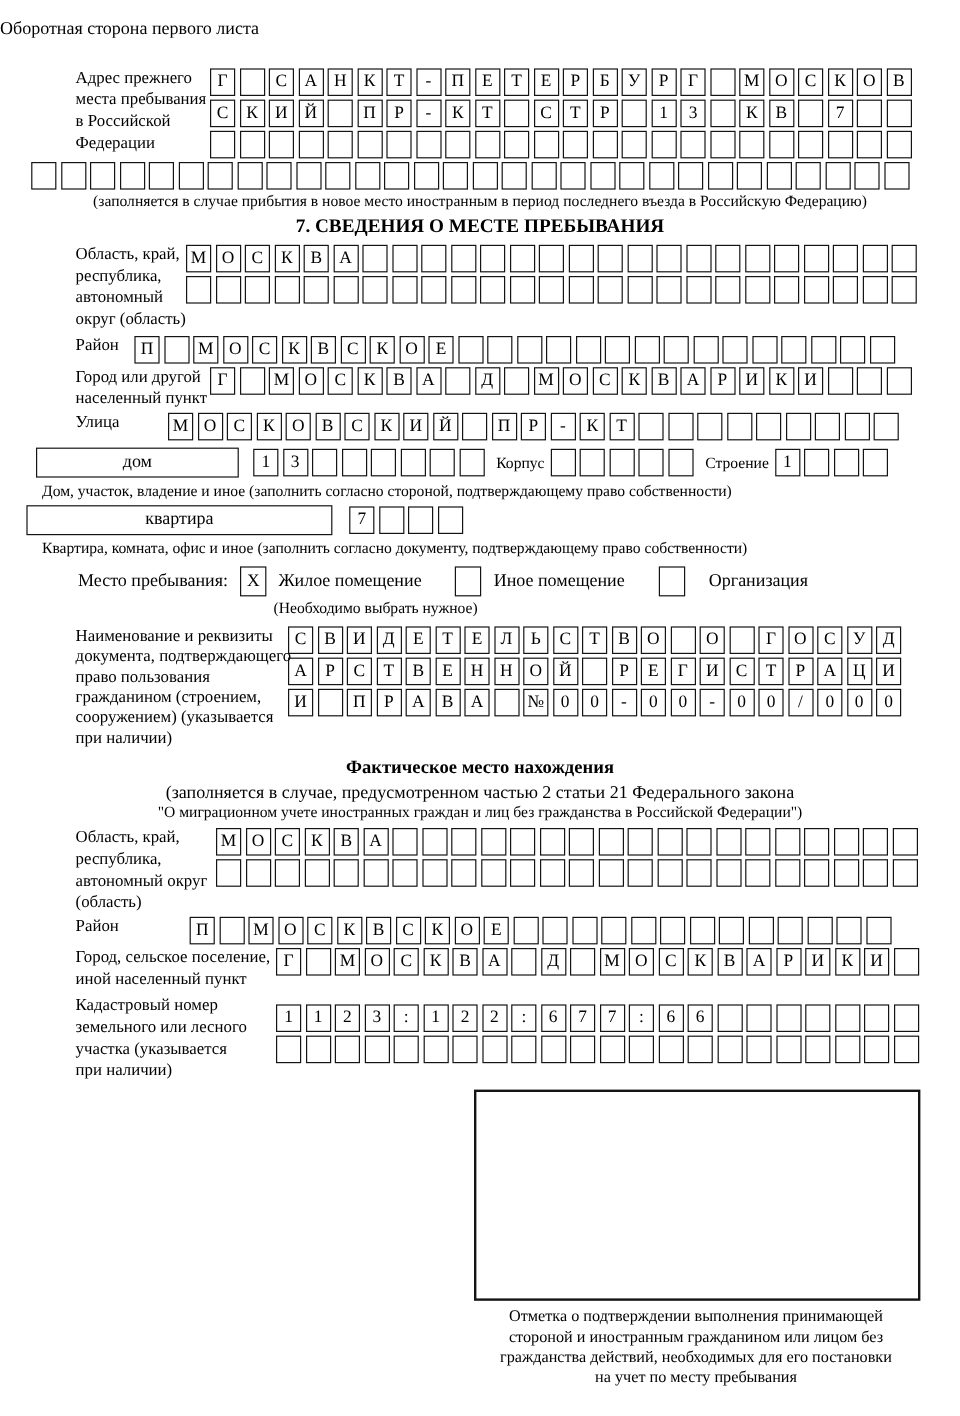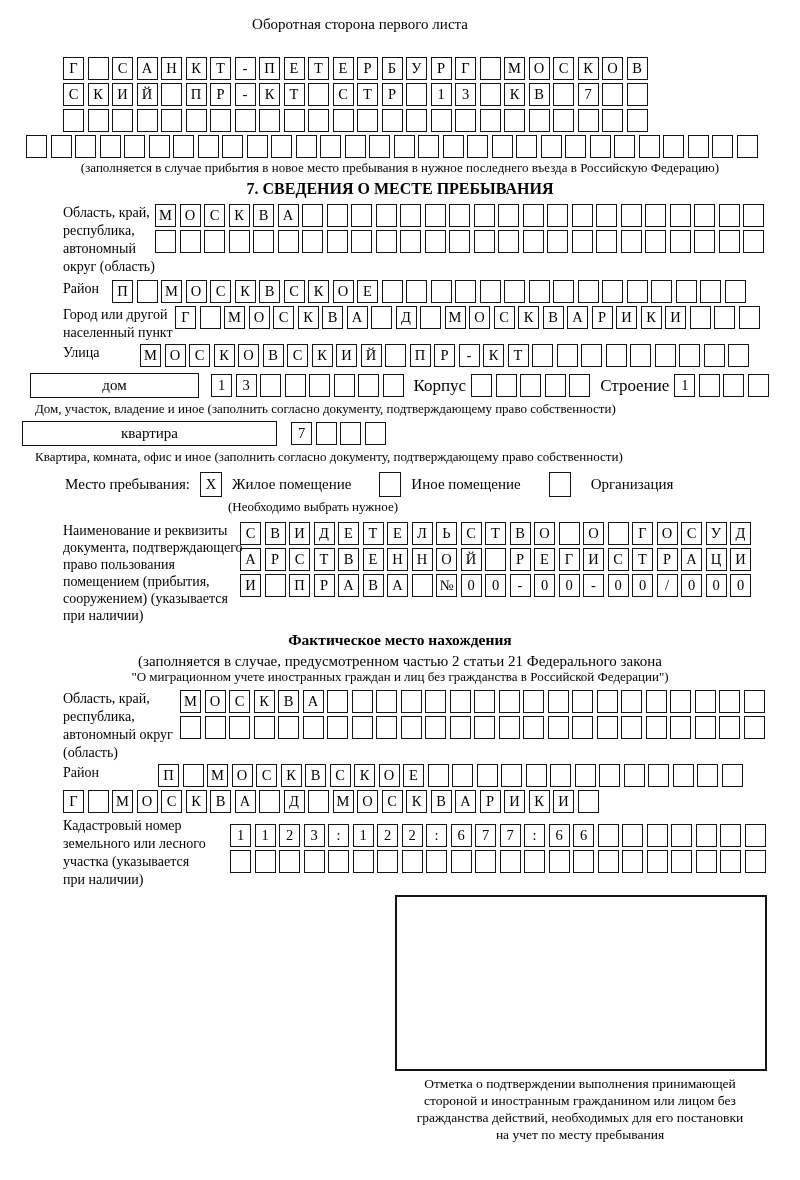--- a/index.html
+++ b/index.html
@@ -1,44 +1,50 @@
 <!DOCTYPE html>
 <html><head>
 <meta charset="utf-8">
 <style>
   html,body{margin:0;padding:0;background:#fff;}
   body{width:800px;font-family:"Liberation Serif",serif;color:#000;}
   .page{position:relative;width:800px;height:1180px;overflow:hidden;background:#fff;}
-  .header-note{padding:16px 80px 0 0;text-align:center;font-size:15px;}
+  .header-note{padding:16px 80px 0 0;text-align:left;font-size:15px;}
   .field{display:flex;align-items:flex-start;}
   .label{flex:none;font-size:14px;line-height:18px;}
   .label .line{white-space:nowrap;}
   .rows{display:flex;flex-direction:column;gap:3px;}
   .cells{display:flex;flex-wrap:nowrap;gap:3.5px;}
   .cell{flex:none;width:19px;height:21px;border:1.5px solid #141414;display:flex;align-items:center;justify-content:center;font-size:14.5px;line-height:1;}
   .cell.cb{width:20px;height:23px;}
   .note{font-size:13px;line-height:16px;}
   .center{text-align:center;}
   .sec-title{margin-top:4px;text-align:center;font-size:16px;font-weight:bold;}
   .fact-title{margin-top:7px;text-align:center;font-size:15.5px;font-weight:bold;}
   .wide-box{flex:none;border:1.5px solid #141414;height:23px;display:flex;align-items:center;justify-content:center;font-size:15px;}
-  .inline-lb{font-size:17px;margin:0 5px 0 10px;white-space:nowrap;}
+  .inline-lb{font-size:13px;margin:0 5px 0 10px;white-space:nowrap;}
   .stay-row{display:flex;align-items:center;font-size:15px;}
   .stamp-box{border:2px solid #141414;}
   .stamp-caption{font-size:13.5px;line-height:17px;text-align:center;}
   .stamp-caption .line{white-space:nowrap;}
 </style>
 </head>
 <body>
 
 <div class="page">
 
   <div class="header-note">Оборотная сторона первого листа</div>
 
   <div class="field" style="margin:24px 0 0 63px">
+    <div class="label" style="width:112px">
+        <div class="line">Адрес прежнего</div>
+        <div class="line">места пребывания</div>
+        <div class="line">в Российской</div>
+        <div class="line">Федерации</div>
+      </div>
     <div class="rows">
       <div class="cells">
           <div class="cell">Г</div>
           <div class="cell"></div>
           <div class="cell">С</div>
           <div class="cell">А</div>
           <div class="cell">Н</div>
           <div class="cell">К</div>
           <div class="cell">Т</div>
           <div class="cell">-</div>
@@ -138,21 +144,21 @@
       <div class="cell"></div>
       <div class="cell"></div>
       <div class="cell"></div>
       <div class="cell"></div>
       <div class="cell"></div>
       <div class="cell"></div>
       <div class="cell"></div>
       <div class="cell"></div>
       <div class="cell"></div>
     </div>
-  <div class="note center" style="margin-top:2px">(заполняется в случае прибытия в новое место пребывания в нужное последнего въезда в Российскую Федерацию)</div>
+  <div class="note center" style="margin-top:2px">(заполняется в случае прибытия в новое место иностранным в период последнего въезда в Российскую Федерацию)</div>
 
   <div class="sec-title">7. СВЕДЕНИЯ О МЕСТЕ ПРЕБЫВАНИЯ</div>
 
   <div class="field" style="margin:6px 0 0 63px">
     <div class="label" style="width:92px">
         <div class="line">Область, край,</div>
         <div class="line">республика,</div>
         <div class="line">автономный</div>
         <div class="line">округ (область)</div>
       </div>
@@ -331,21 +337,21 @@
         <div class="cell"></div>
       </div>
     <span class="inline-lb">Строение</span>
     <div class="cells">
         <div class="cell">1</div>
         <div class="cell"></div>
         <div class="cell"></div>
         <div class="cell"></div>
       </div>
   </div>
-  <div class="note" style="margin:3px 0 0 35px">Дом, участок, владение и иное (заполнить согласно документу, подтверждающему право собственности)</div>
+  <div class="note" style="margin:3px 0 0 35px">Дом, участок, владение и иное (заполнить согласно стороной, подтверждающему право собственности)</div>
 
   <div class="stay-row" style="margin:4px 0 0 22px">
     <div class="wide-box" style="width:253px">квартира</div>
     <div class="cells" style="margin-left:14px">
         <div class="cell">7</div>
         <div class="cell"></div>
         <div class="cell"></div>
         <div class="cell"></div>
       </div>
   </div>
@@ -360,21 +366,21 @@
     <div class="cell cb" style="margin-left:18px"></div>
     <span style="margin-left:10px">Организация</span>
   </div>
   <div class="note" style="margin:2px 0 0 228px">(Необходимо выбрать нужное)</div>
 
   <div class="field" style="margin:7px 0 0 63px">
     <div class="label" style="width:177px;line-height:17px">
         <div class="line">Наименование и реквизиты</div>
         <div class="line">документа, подтверждающего</div>
         <div class="line">право пользования</div>
-        <div class="line">помещением (прибытия,</div>
+        <div class="line">гражданином (строением,</div>
         <div class="line">сооружением) (указывается</div>
         <div class="line">при наличии)</div>
       </div>
     <div class="rows">
       <div class="cells">
           <div class="cell">С</div>
           <div class="cell">В</div>
           <div class="cell">И</div>
           <div class="cell">Д</div>
           <div class="cell">Е</div>
@@ -535,20 +541,24 @@
         <div class="cell"></div>
         <div class="cell"></div>
         <div class="cell"></div>
         <div class="cell"></div>
         <div class="cell"></div>
         <div class="cell"></div>
       </div>
   </div>
 
   <div class="field" style="margin:3px 0 0 63px">
+    <div class="label" style="width:167px">
+        <div class="line">Город, сельское поселение,</div>
+        <div class="line">иной населенный пункт</div>
+      </div>
     <div class="cells">
         <div class="cell">Г</div>
         <div class="cell"></div>
         <div class="cell">М</div>
         <div class="cell">О</div>
         <div class="cell">С</div>
         <div class="cell">К</div>
         <div class="cell">В</div>
         <div class="cell">А</div>
         <div class="cell"></div>

